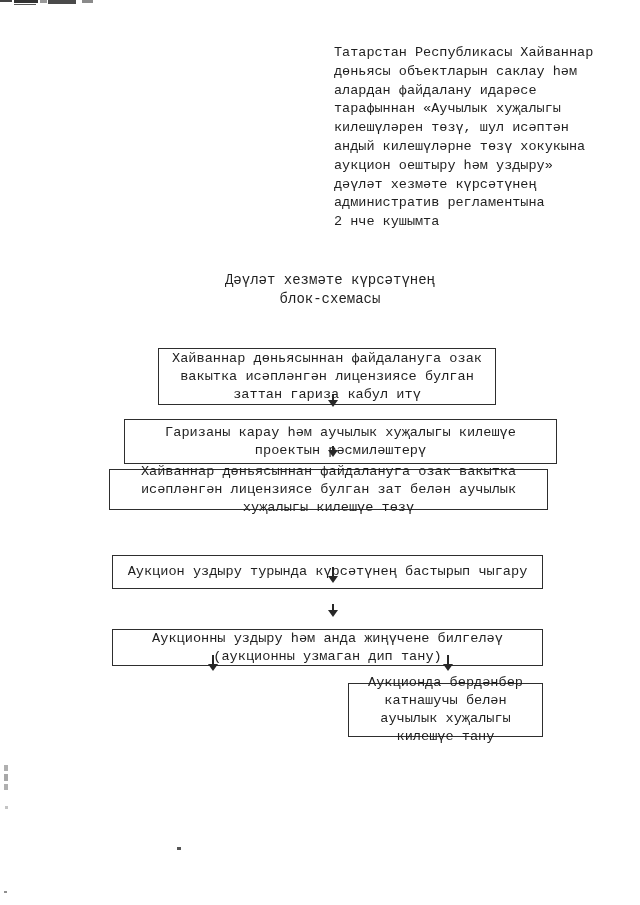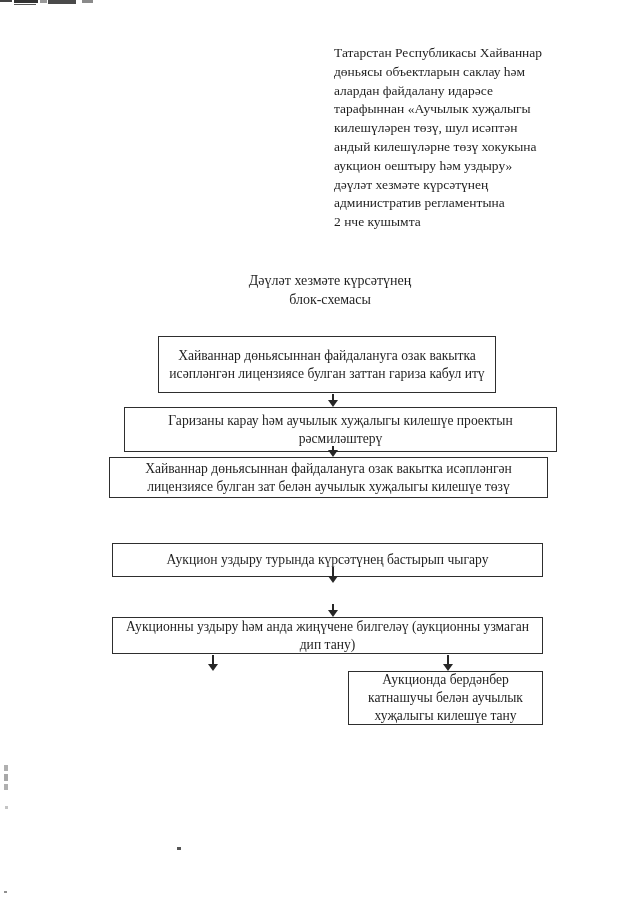--- a/index.html
+++ b/index.html
@@ -1,20 +1,20 @@
 <!DOCTYPE html>
 <html><head>
 <meta charset="utf-8">
 <style>
   html,body{margin:0;padding:0;background:#e8e8e8;}
   #page{
     position:relative;
     width:640px;height:905px;
     background:#ffffff;
-    font-family:Liberation Serif, serif;
+    font-family:Liberation Mono, monospace;
     color:#1f1f1f;
     overflow:hidden;
     margin:0 auto;
   }
   .annotation{
     position:absolute;
     left:334px;top:44px;width:278px;
     font-size:13.5px;line-height:18.8px;
     white-space:pre-line;
     text-align:left;
@@ -28,20 +28,21 @@
   }
   .fbox{
     position:absolute;
     box-sizing:border-box;
     border:1.5px solid #2e2e2e;
     background:#ffffff;
     display:flex;align-items:center;justify-content:center;
     text-align:center;
     font-size:13.6px;line-height:18px;
     padding:16px 5px;
+    margin-top:12px;
   }
   .b0{left:158px;top:336px;width:338px;height:57px;}
   .b1{left:124px;top:407px;width:433px;height:45px;}
   .b2{left:109px;top:457px;width:439px;height:41px;}
   .b3{left:112px;top:543px;width:431px;height:24px;}
   .b4{left:112px;top:583px;width:431px;height:21px;}
   .b5{left:112px;top:617px;width:431px;height:37px;}
   .b6{left:112px;top:671px;width:196px;height:54px;}
   .b7{left:348px;top:671px;width:195px;height:54px;}
   .arrow-down{

